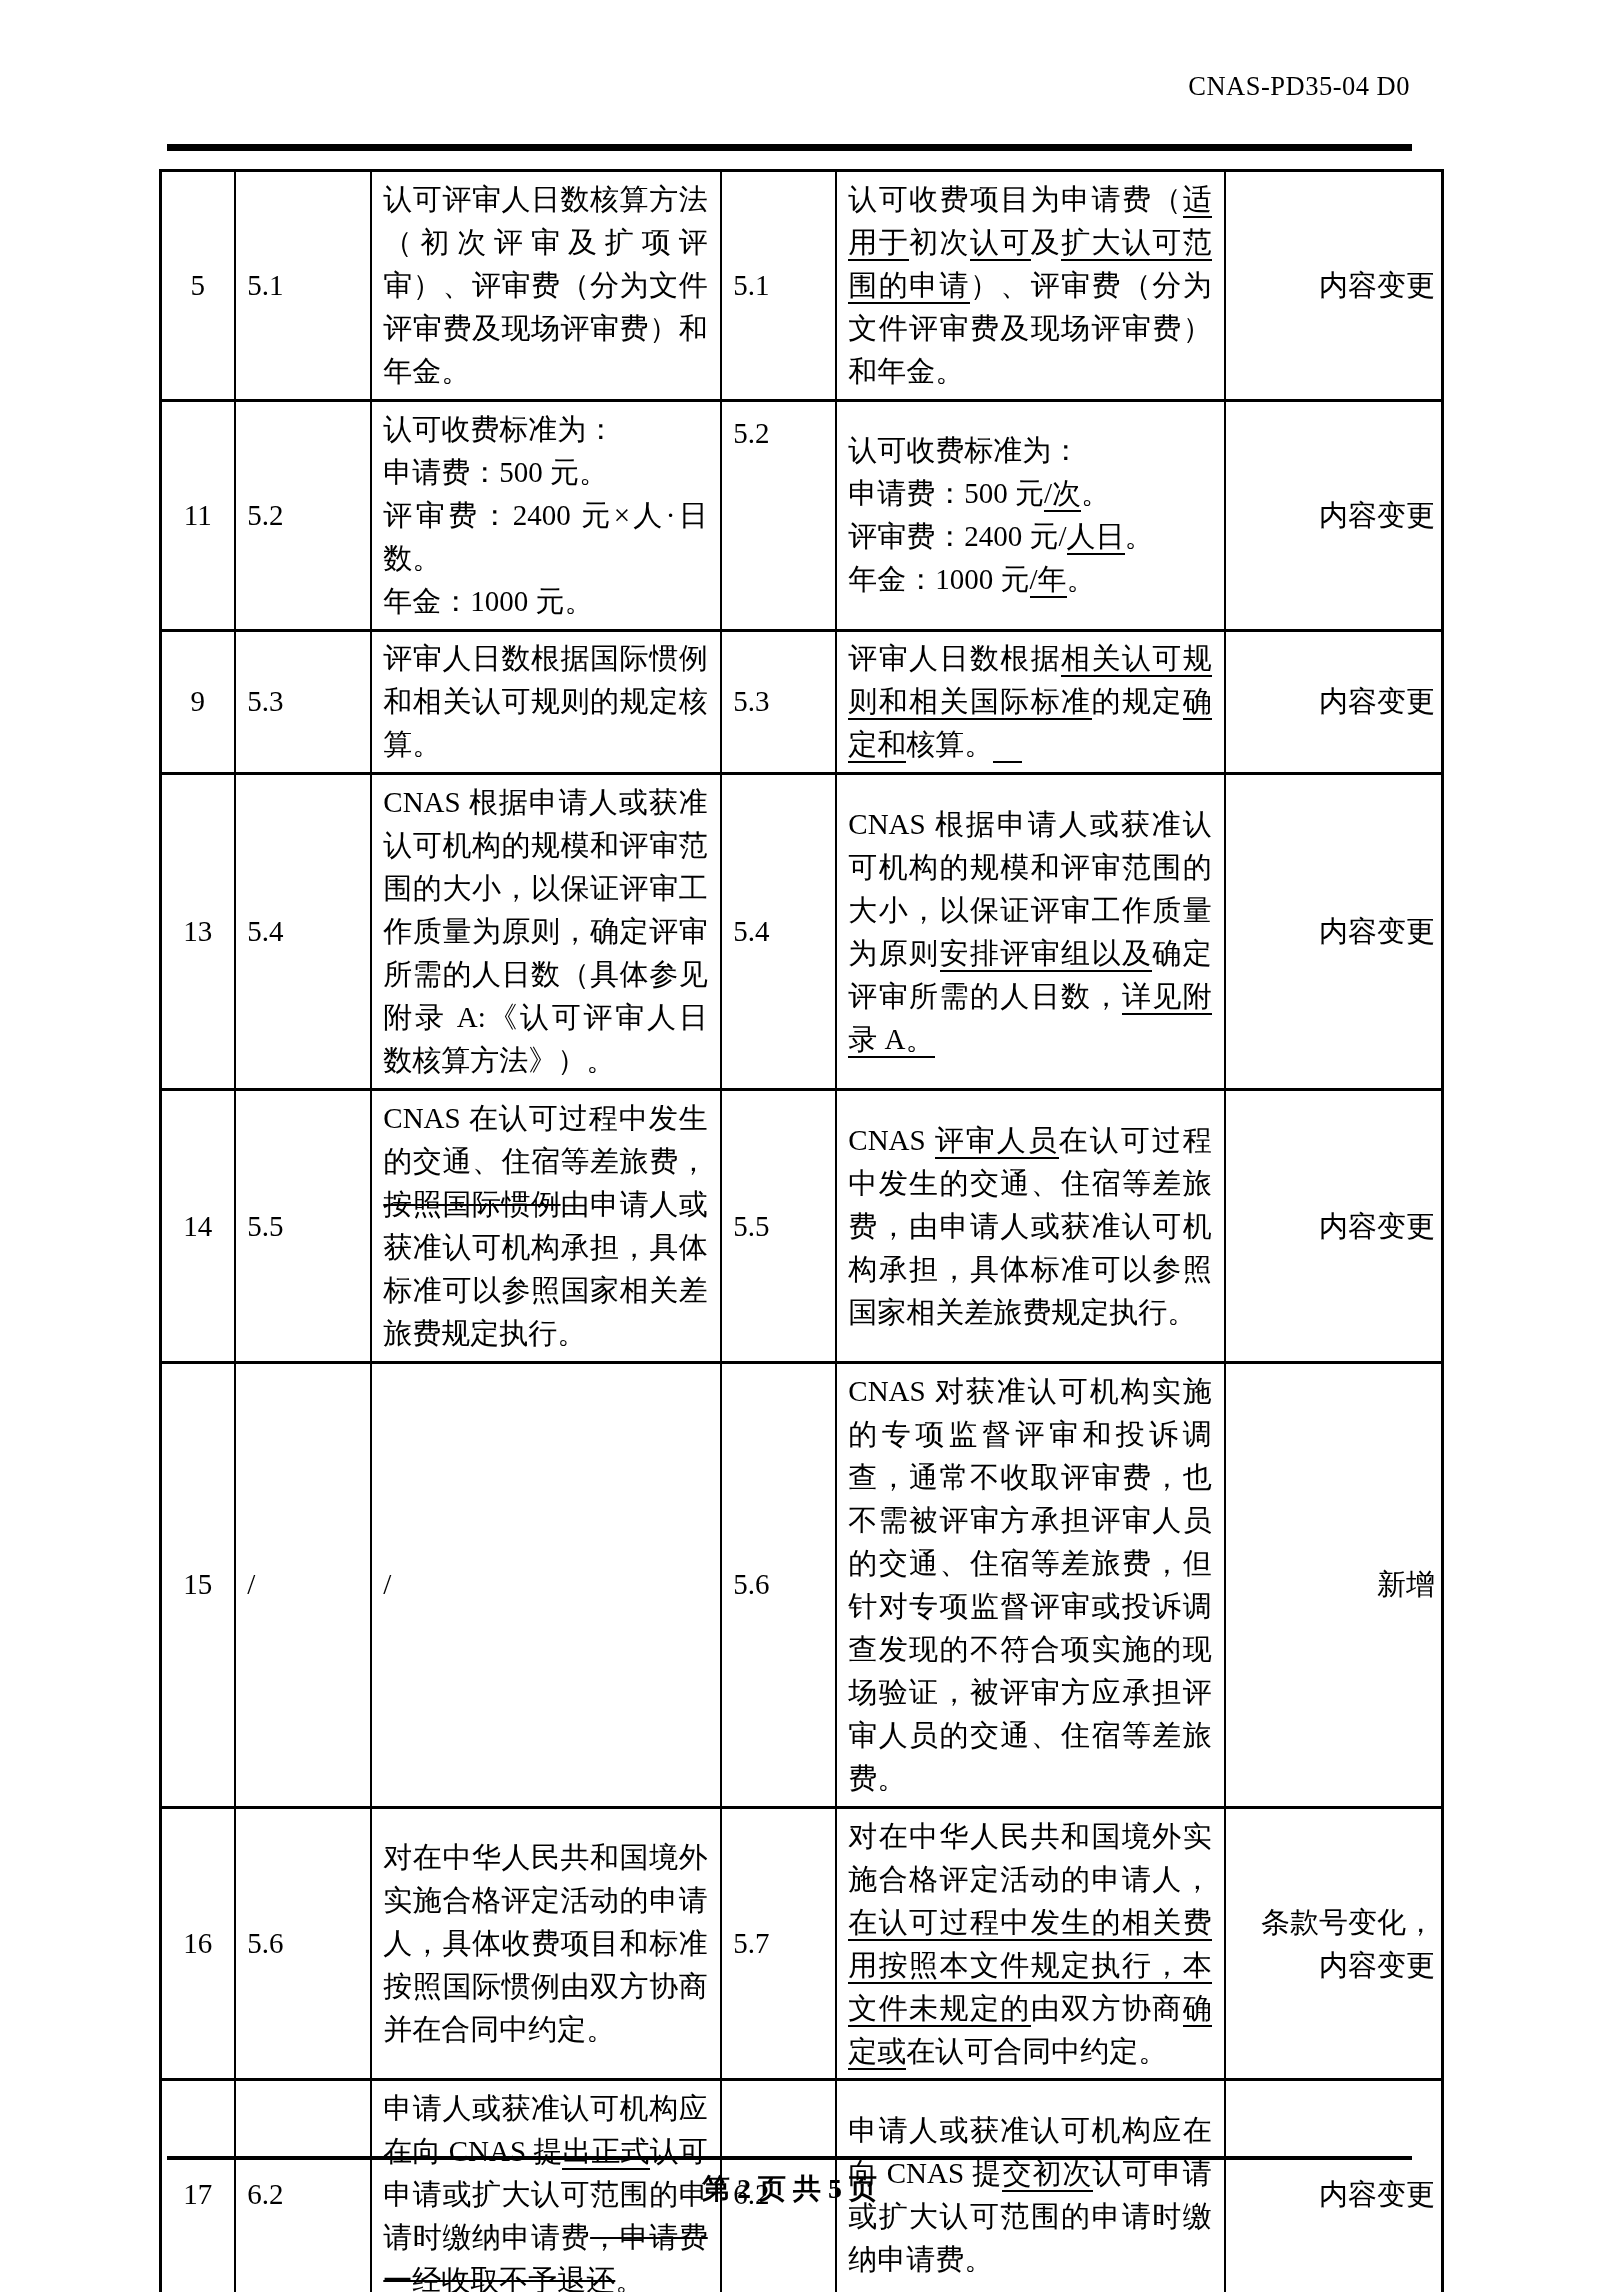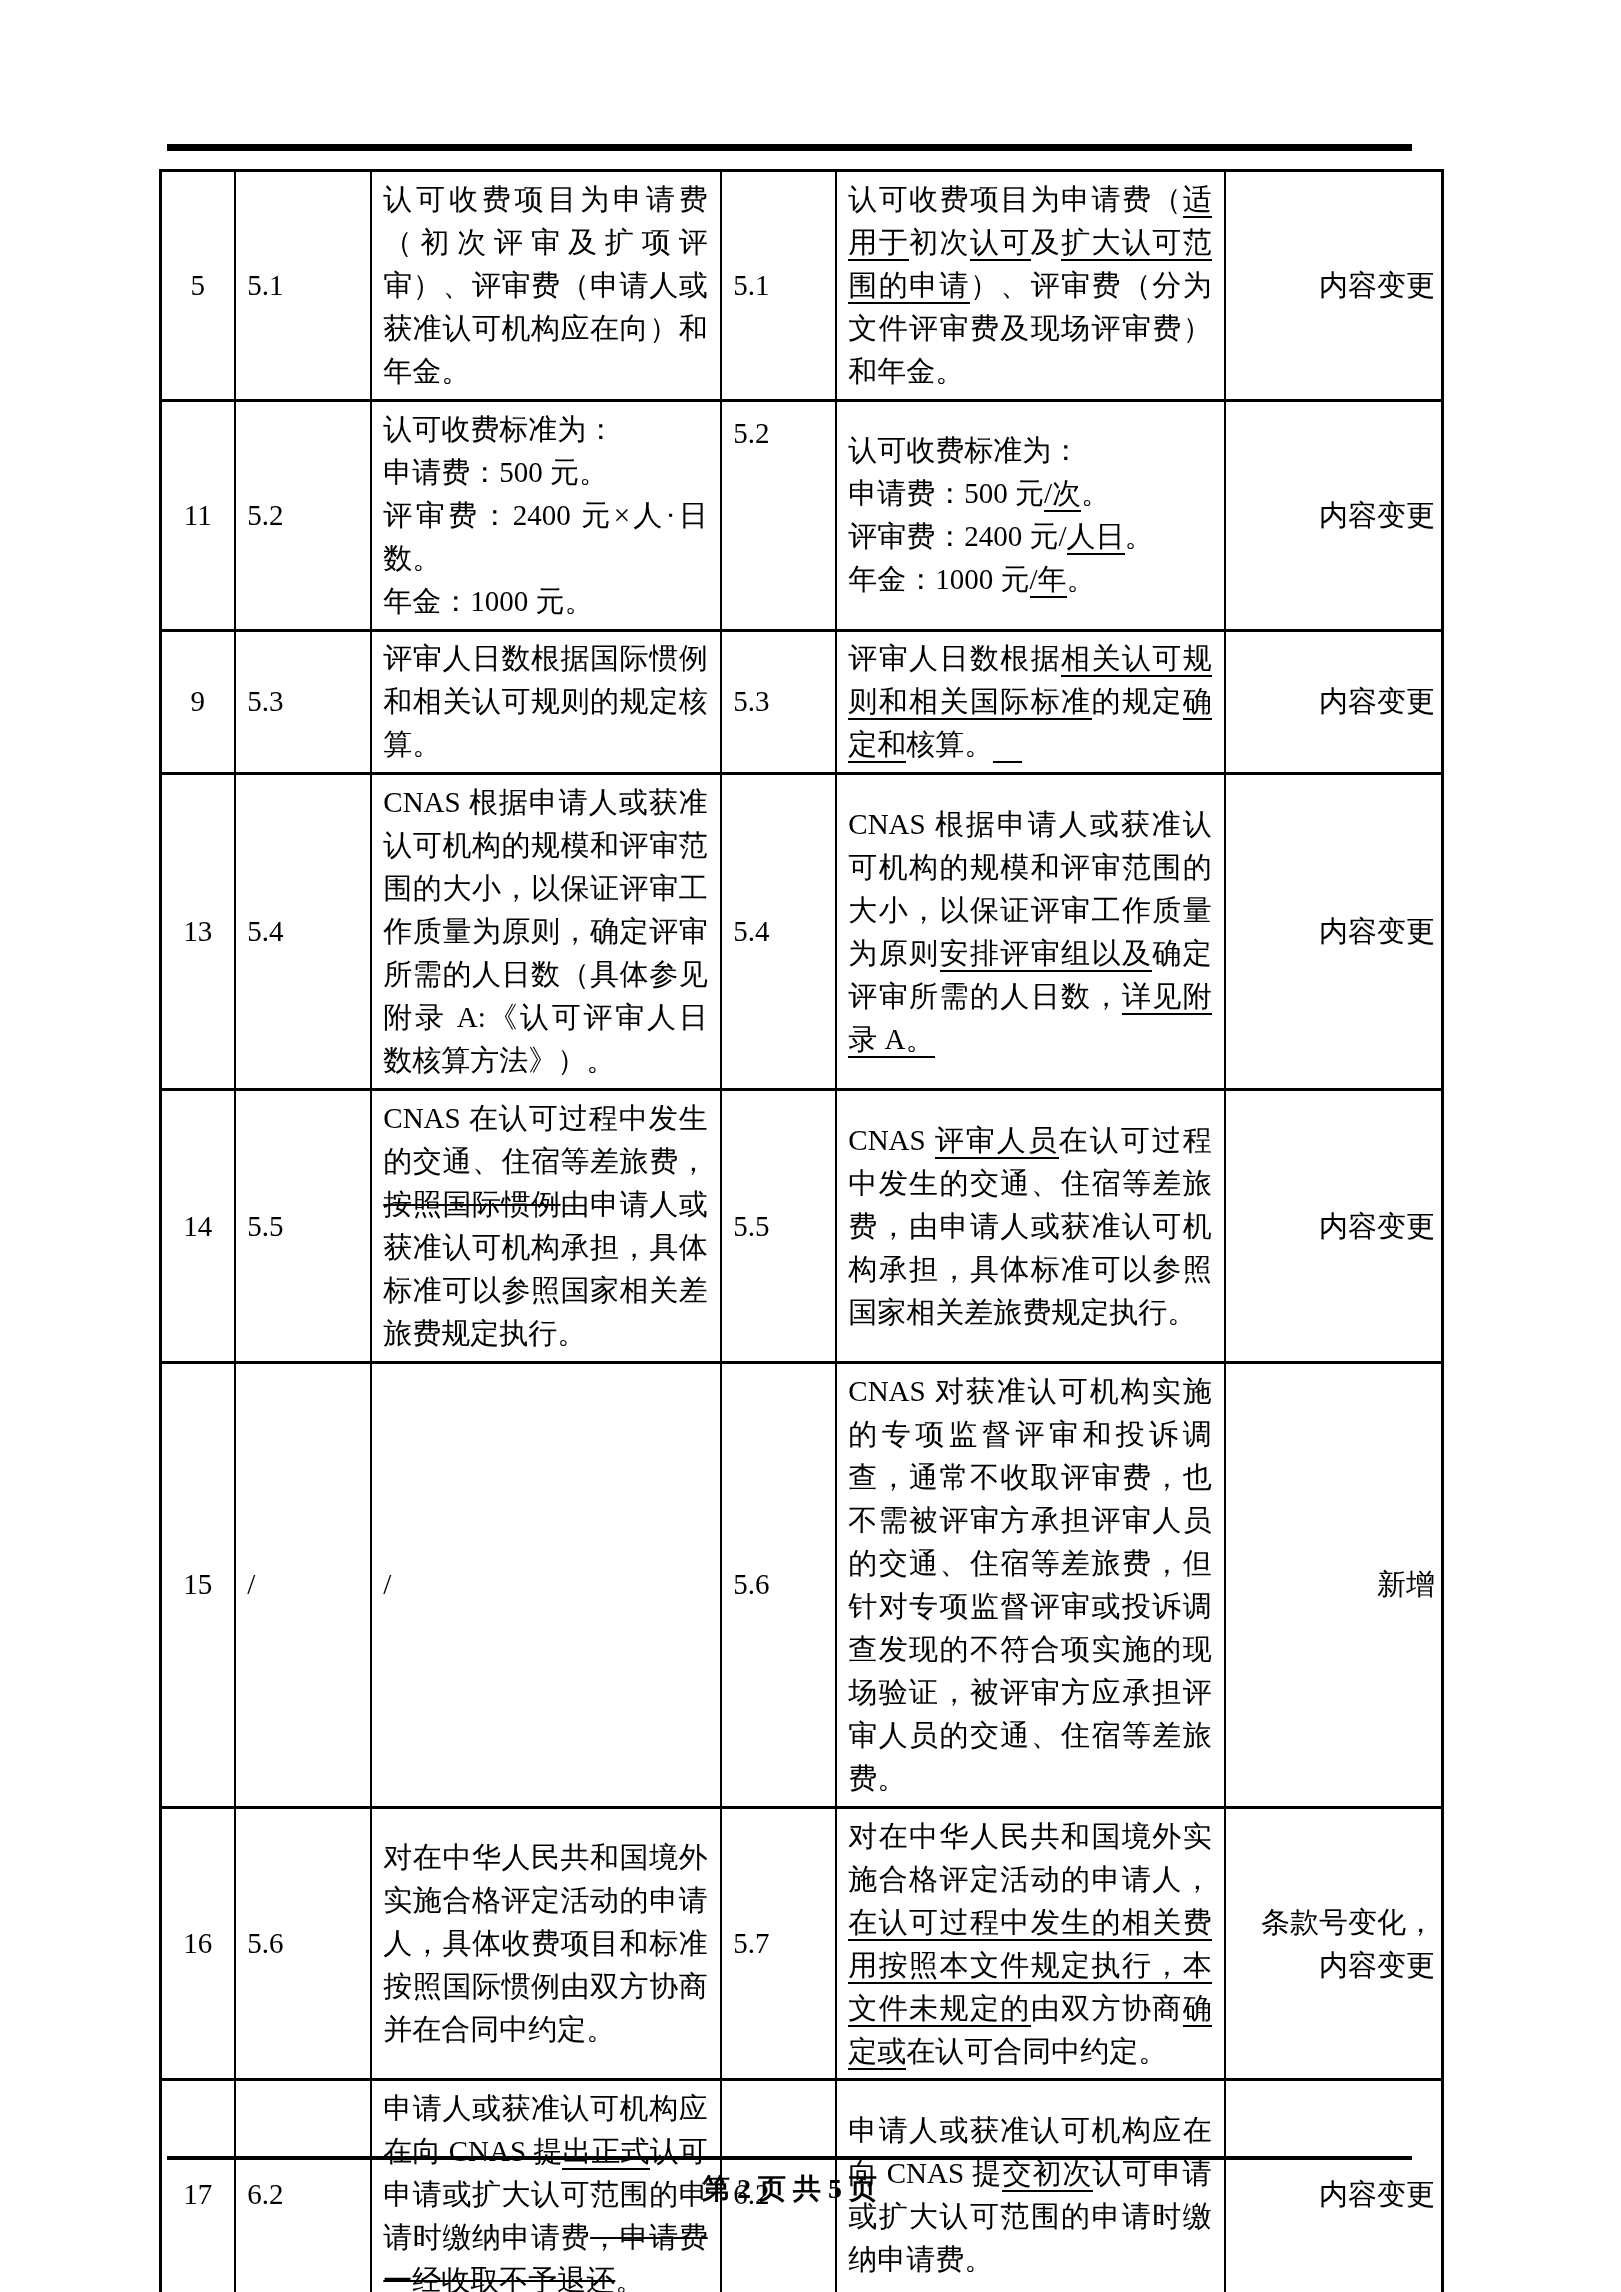--- a/index.html
+++ b/index.html
@@ -48,36 +48,37 @@
   }
   .page-footer {
     position: absolute; top: 2170px; left: 167px; width: 1245px;
     text-align: center; font-size: 28px; font-weight: bold;
   }
 </style>
 </head>
 <body>
 
 <div class="page">
+  <div class="doc-code">CNAS-PD35-04 D0</div>
   <div class="header-rule"></div>
 
   <table class="rev-table">
     <colgroup>
       <col style="width:74px">
         <col style="width:136px">
         <col style="width:350px">
       <col style="width:115px">
         <col style="width:389px">
         <col style="width:218px">
     </colgroup>
     <tbody id="rev-body">
         <tr style="height: 218px;">
           <td class="c-num">5</td>
           <td class="c-clause">5.1</td>
-          <td class="c-text"><span>认可收费项目为申请费（初次评审及扩项评审）、评审费（申请人或获准认可机构应在向）和年金。</span></td>
+          <td class="c-text"><span>认可评审人日数核算方法（初次评审及扩项评审）、评审费（分为文件评审费及现场评审费）和年金。</span></td>
           <td class="c-clause">5.1</td>
           <td class="c-text"><span>认可收费项目为申请费（</span><span class="u">适用于</span><span>初次</span><span class="u">认可</span><span>及</span><span class="u">扩大认可范围的申请</span><span>）、评审费（分为文件评审费及现场评审费）和年金。</span></td>
           <td class="c-change"><span>内容变更</span></td>
         </tr>
         <tr style="height: 184px;">
           <td class="c-num">11</td>
           <td class="c-clause">5.2</td>
           <td class="c-text"><span>认可收费标准为：</span><br><span>申请费：500 元。</span><br><span>评审费：2400 元×人·日数。</span><br><span>年金：1000 元。</span></td>
           <td class="c-clause v-top">5.2</td>
           <td class="c-text"><span>认可收费标准为：</span><br><span>申请费：500 元</span><span class="u">/次</span><span>。</span><br><span>评审费：2400 元/</span><span class="u">人日</span><span>。</span><br><span>年金：1000 元</span><span class="u">/年</span><span>。</span></td>

